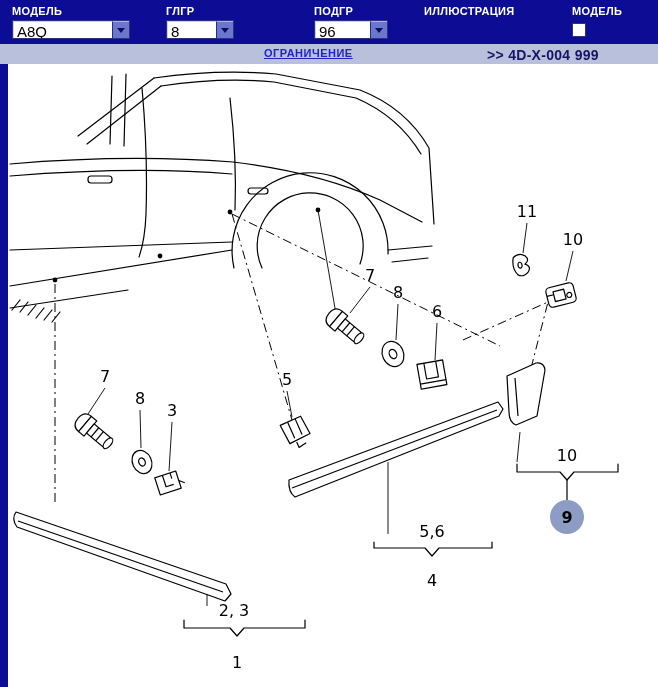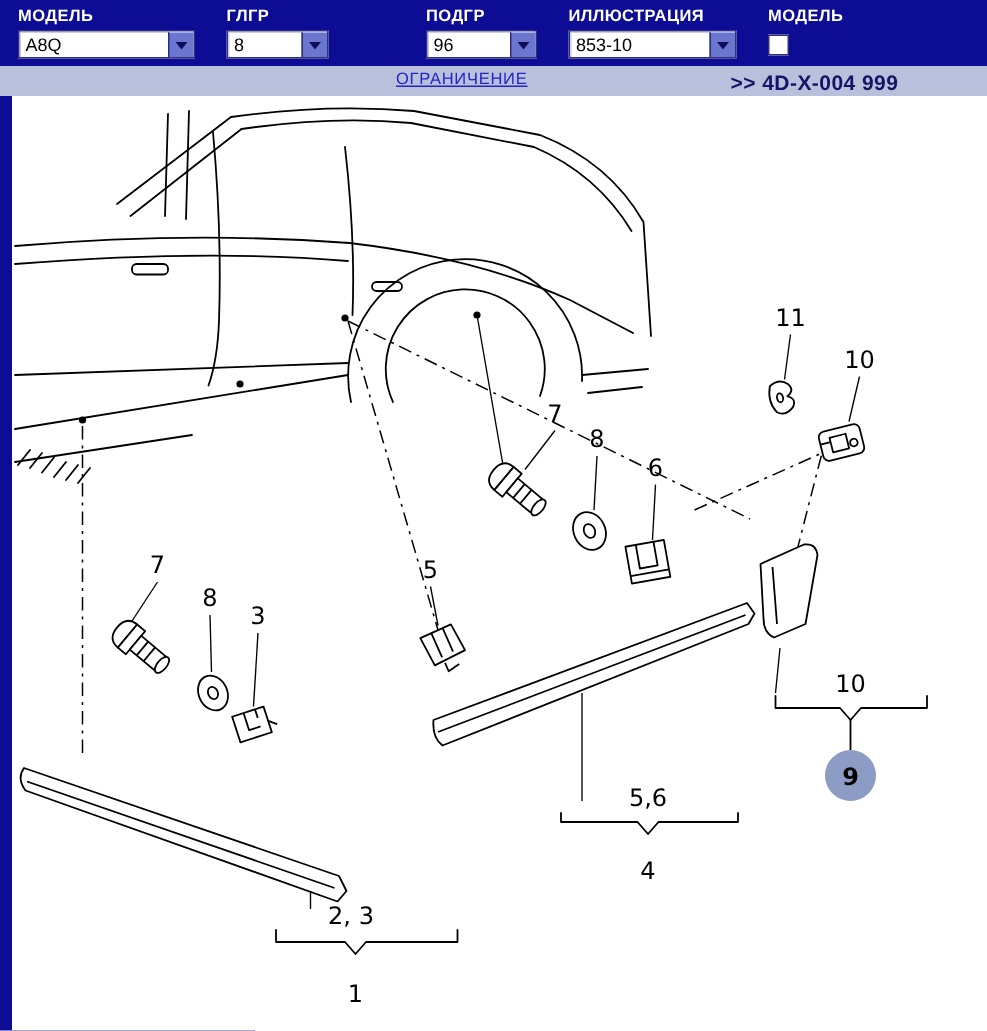--- a/index.html
+++ b/index.html
@@ -7,42 +7,42 @@
   body {
     background: #0c0c94;
     font-family: "Liberation Sans", sans-serif;
     overflow: hidden;
   }
   
   .toolbar {
     height: 44px;
     background: #0c0c94;
     display: flex;
-    gap: 21px;
+    gap: 36px;
     padding: 5px 0 0 12px;
   }
   .field { display: flex; flex-direction: column; }
   .flabel {
     color: #ffffff;
     font-size: 11px;
     font-weight: bold;
     letter-spacing: .3px;
     margin-bottom: 3px;
     white-space: nowrap;
   }
   .combo {
     display: flex;
     height: 19px;
     background: #ffffff;
     border: 1px solid #30307e;
     box-shadow: inset 1px 1px 0 #c9cfe8;
   }
   .combo-value {
     flex: 1;
-    font-size: 12px;
+    font-size: 15px;
     color: #000;
     padding: 2px 4px 0 4px;
     white-space: nowrap;
     overflow: hidden;
   }
   .combo-btn {
     width: 17px;
     background: #6b76cf;
     border-left: 1px solid #2a2a80;
     border-top: 1px solid #aab2e8;
@@ -65,21 +65,21 @@
     -webkit-appearance: none;
     width: 14px; height: 14px;
     background: #ffffff;
     border: 1px solid #30307e;
     margin-top: 3px;
   }
   
   .subbar { height: 20px; background: #b9c0dc; position: relative; }
   .restriction {
     position: absolute; left: 264px; top: 3px;
-    color: #2222cc; font-size: 11px; font-weight: normal;
+    color: #2222cc; font-size: 11px; font-weight: bold;
     letter-spacing: .5px; text-decoration: underline; cursor: pointer;
   }
   .illus-code {
     position: absolute; left: 487px; top: 3px;
     color: #141466; font-size: 14px; font-weight: bold;
     letter-spacing: .3px;
   }
   
   .drawing {
     margin-left: 8px;
@@ -128,26 +128,20 @@
     <div class="combo">
       <div class="combo-value">96</div>
       <div class="combo-btn">
           <span class="arrow"></span>
         </div>
     </div>
   </div>
 
   <div class="field w-ill">
     <div class="flabel">ИЛЛЮСТРАЦИЯ</div>
-    <div class="combo">
-      <div class="combo-value">853-10</div>
-      <div class="combo-btn">
-          <span class="arrow"></span>
-        </div>
-    </div>
   </div>
 
   <div class="field">
     <div class="flabel">МОДЕЛЬ</div>
     <input type="checkbox" class="chk" style="">
   </div>
 
 </header>
 
 <div class="subbar">

